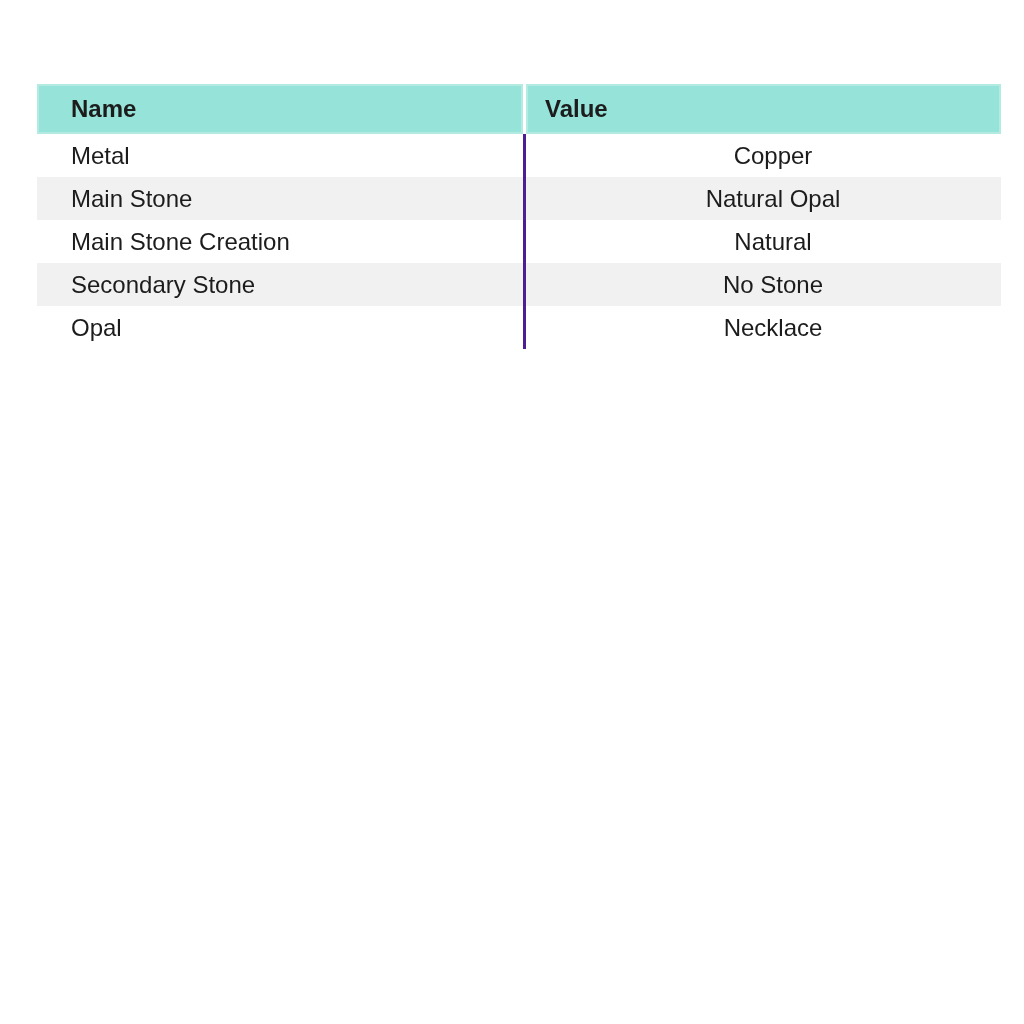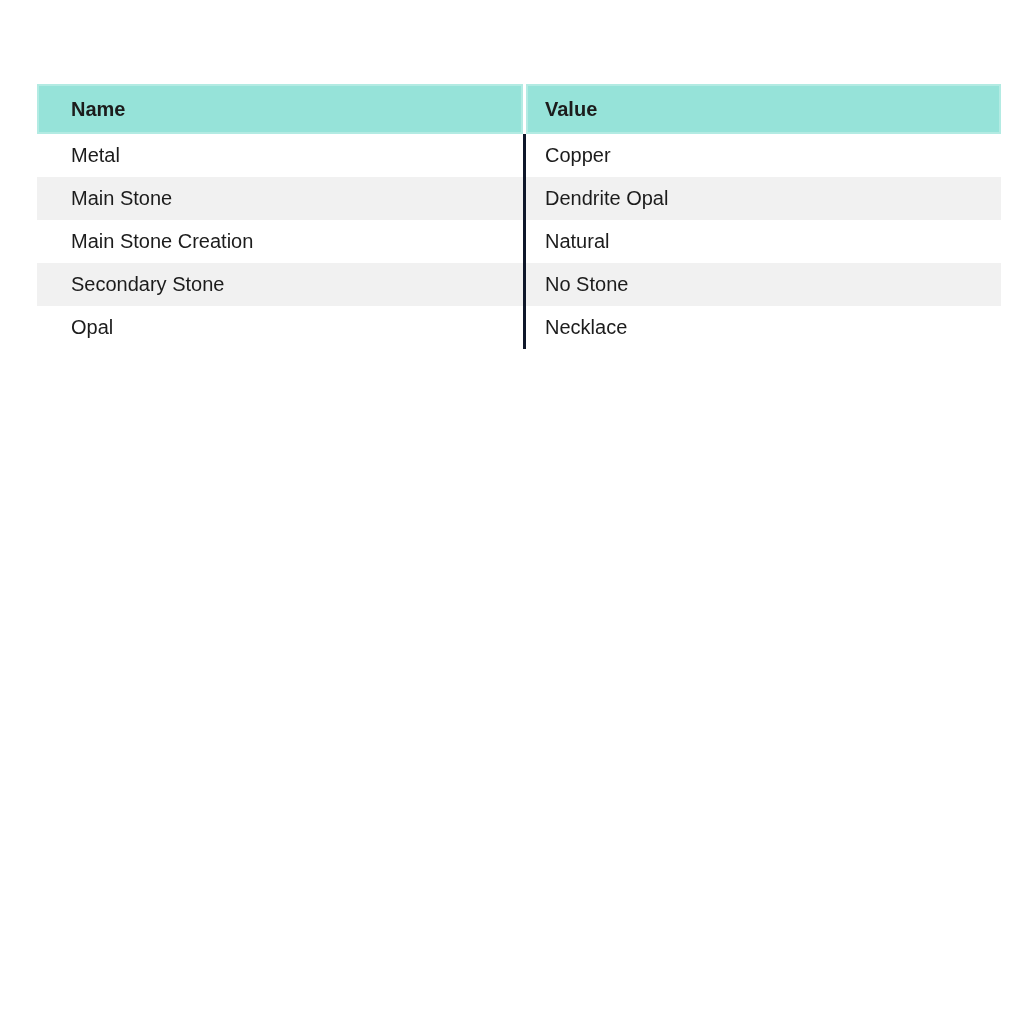--- a/index.html
+++ b/index.html
@@ -23,21 +23,21 @@
     position: absolute;
     left: 37px;
     top: 84px;
     width: 964px;
   }
   table.spec-table {
     width: 100%;
     border-collapse: separate;
     border-spacing: 0;
     table-layout: fixed;
-    font-size: 20px;
+    font-size: 24px;
   }
   table.spec-table col.col-name  { width: 486px; }
   table.spec-table col.col-value { width: 478px; }
 
   table.spec-table thead th {
     background: #96e3d9;
     height: 50px;
     font-weight: 700;
     text-align: left;
     vertical-align: middle;
@@ -51,21 +51,22 @@
 
   table.spec-table tbody td {
     height: 43px;
     vertical-align: middle;
     padding: 0 0 0 34px;
     font-weight: 400;
     background: #ffffff;
   }
   table.spec-table tbody td.value-col {
     padding-left: 19px;
-    border-left: 3px solid #0f172a;
+    border-left: 3px solid #4c1d95;
+    text-align: center;
   }
   table.spec-table tbody tr:nth-child(even) td {
     background: #f1f1f1;
   }
 </style>
 </head>
 <body>
 
 <div class="page">
   <div class="spec-table-wrap">
@@ -80,21 +81,21 @@
           <th class="value-col">Value</th>
         </tr>
       </thead>
       <tbody>
         <tr>
           <td class="name-col">Metal</td>
           <td class="value-col">Copper</td>
         </tr>
         <tr>
           <td class="name-col">Main Stone</td>
-          <td class="value-col">Dendrite Opal</td>
+          <td class="value-col">Natural Opal</td>
         </tr>
         <tr>
           <td class="name-col">Main Stone Creation</td>
           <td class="value-col">Natural</td>
         </tr>
         <tr>
           <td class="name-col">Secondary Stone</td>
           <td class="value-col">No Stone</td>
         </tr>
         <tr>

